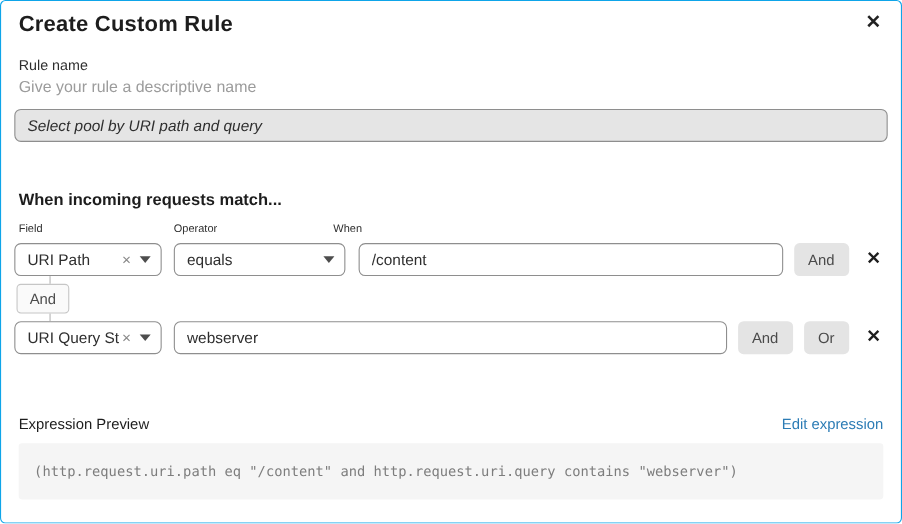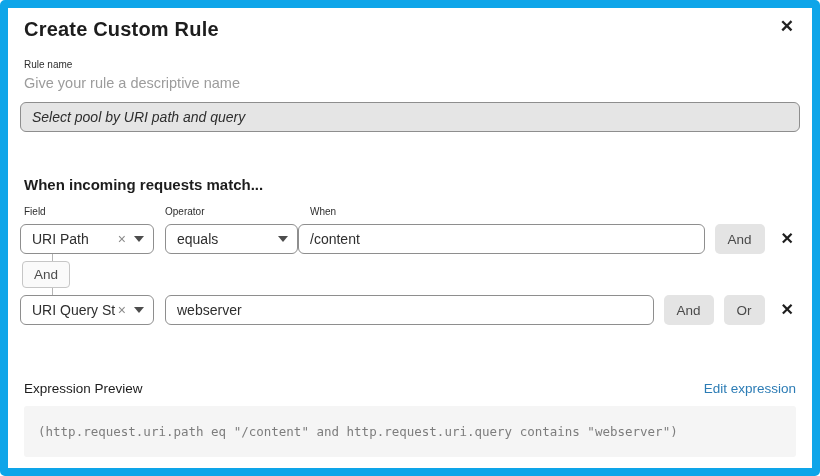--- a/index.html
+++ b/index.html
@@ -7,21 +7,21 @@
   body {
     font-family: "Liberation Sans", sans-serif;
     color: #1d1d1d;
     width: 820px;
   }
   .modal {
     position: relative;
     width: 820px;
     height: 476px;
     background: #fff;
-    border: 8px solid #0ea5e9;
+    border: 1px solid #0ea5e9;
     border-radius: 5px;
     padding: 0 12px;
     overflow: hidden;
   }
   .modal-title {
     margin: 10px 4px 0;
     font-size: 20px;
     font-weight: 700;
     letter-spacing: .2px;
     color: #1d1d1d;
@@ -35,21 +35,21 @@
     color: #222;
     background: none;
     border: none;
     cursor: pointer;
     line-height: 1;
     padding: 4px;
     font-family: "Liberation Sans", sans-serif;
   }
   .field-label {
     margin: 18px 4px 0;
-    font-size: 10px;
+    font-size: 13px;
     color: #2e2e2e;
   }
   .helper-text {
     margin: 5px 4px 0;
     font-size: 14.5px;
     color: #9c9c9c;
   }
   .text-input {
     display: block;
     width: 100%;
@@ -91,21 +91,21 @@
     height: 30px;
     border: 1px solid #8e8e8e;
     border-radius: 6px;
     background: #fff;
     padding: 0 9px 0 11px;
     font-size: 14px;
     color: #2e2e2e;
     cursor: pointer;
   }
   .select-field { width: 134px; margin-right: 11px; }
-  .select-operator { width: 133px; }
+  .select-operator { width: 156px; margin-right: 12px; }
   .select-text { flex: 1; white-space: nowrap; overflow: hidden; }
   .clear-x {
     color: #8a8a8a;
     font-size: 14px;
     margin-right: 8px;
     cursor: pointer;
     line-height: 1;
   }
   .caret {
     width: 0; height: 0;

